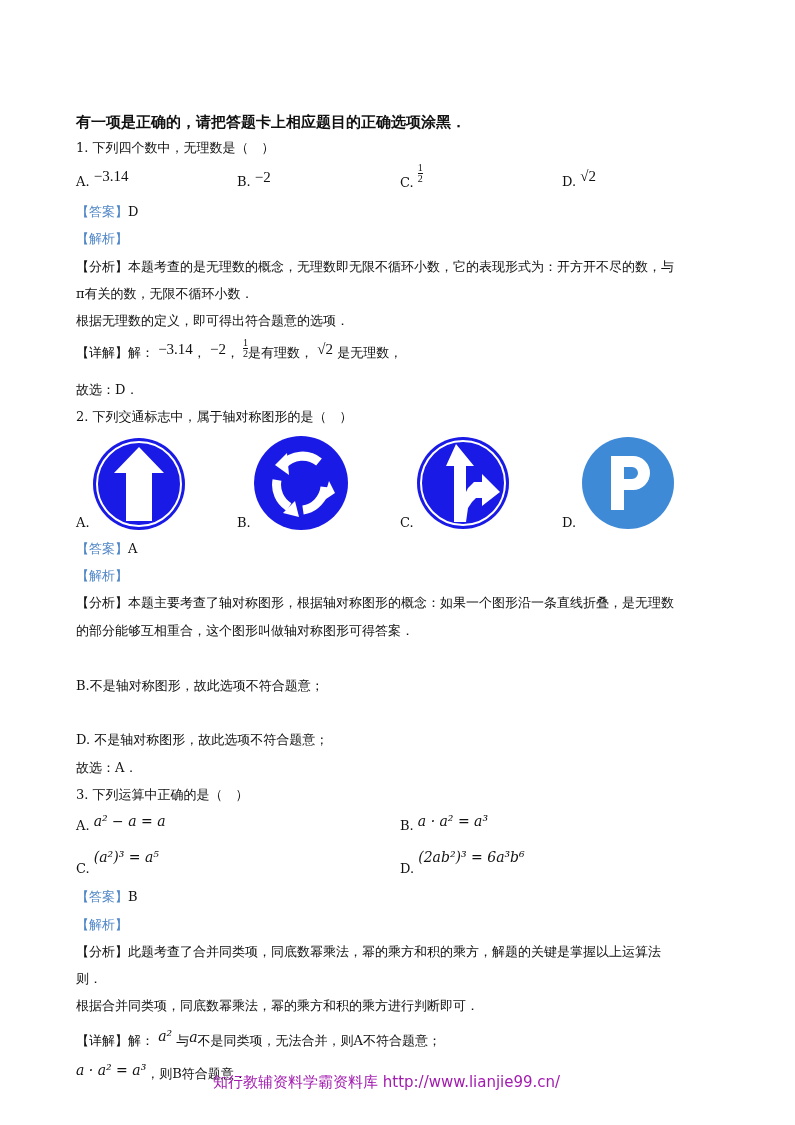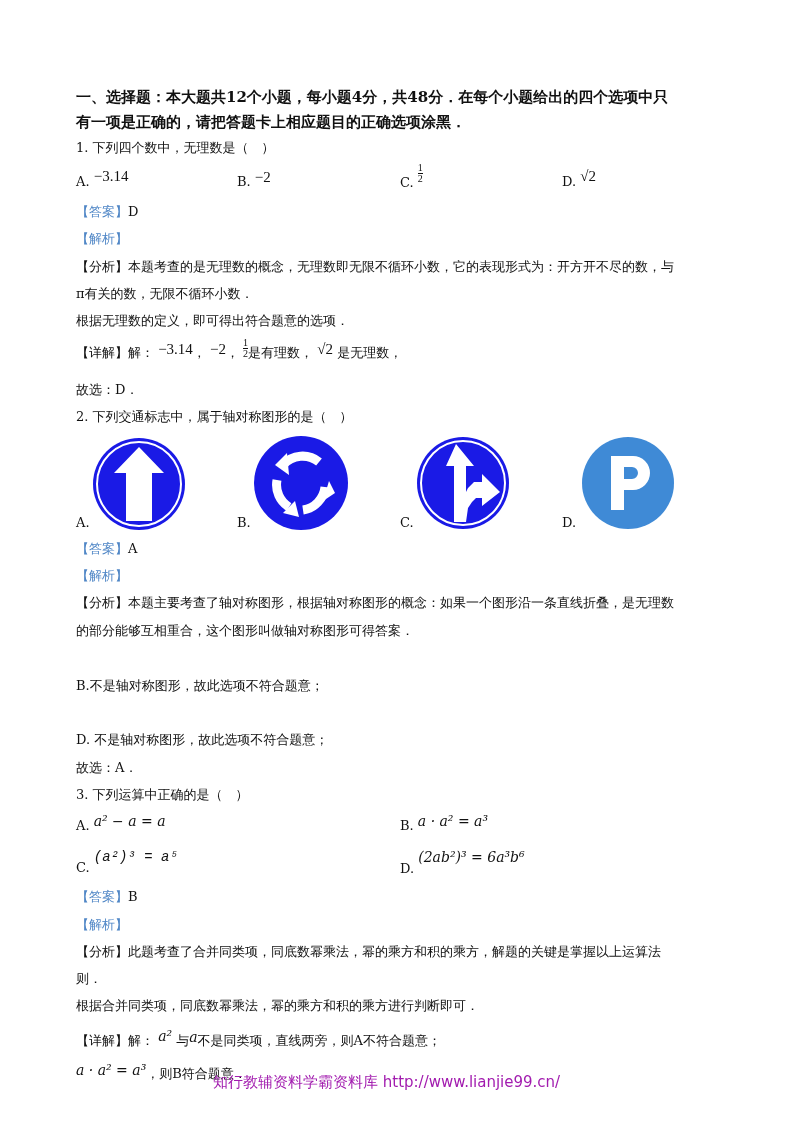--- a/index.html
+++ b/index.html
@@ -29,21 +29,20 @@
       left: 213px; top: 1073px; font-family: "DejaVu Sans", sans-serif;
       font-size: 15px; color: #a21caf;
     }
   </style>
 </head>
 <body>
 
 <div class="page">
 
 
-  <div class="abs section" style="top:88px;">一、选择题：本大题共12个小题，每小题4分，共48分．在每个小题给出的四个选项中只</div>
   <div class="abs section" style="top:113px;">有一项是正确的，请把答题卡上相应题目的正确选项涂黑．</div>
 
   <div class="abs txt" style="top:139px;">1. 下列四个数中，无理数是（　）</div>
 
   <div class="abs txt" style="top:173px;">
     <span>A.</span>
     <span class="num" style="position:relative; top:-5px;">−3.14</span>
   </div>
   <div class="abs txt" style="top:173px; left:237px;">
     <span>B.</span>
@@ -139,41 +138,41 @@
   <div class="abs txt" style="top:817px;">
     <span>A.</span>
     <span class="math" style="position:relative; top:-4px;">a² − a = a</span>
   </div>
   <div class="abs txt" style="top:817px; left:400px;">
     <span>B.</span>
     <span class="math" style="position:relative; top:-4px;">a · a² = a³</span>
   </div>
   <div class="abs txt" style="top:860px;">
     <span>C.</span>
-    <span class="math" style="position:relative; top:-11px;font-family:Liberation Mono, monospace;">(a²)³ = a⁵</span>
+    <span class="math" style="position:relative; top:-11px;">(a²)³ = a⁵</span>
   </div>
   <div class="abs txt" style="top:860px; left:400px;">
     <span>D.</span>
     <span class="math" style="position:relative; top:-11px;">(2ab²)³ = 6a³b⁶</span>
   </div>
 
   <div class="abs txt" style="top:888px;">
     <span class="lbl">【答案】</span><span class="blk">B</span>
   </div>
   <div class="abs txt lbl" style="top:916px;">【解析】</div>
 
   <div class="abs txt" style="top:943px;">
     <span>【分析】</span><span>此题考查了合并同类项，同底数幂乘法，幂的乘方和积的乘方，解题的关键是掌握以上运算法</span>
   </div>
   <div class="abs txt" style="top:970px;">则．</div>
   <div class="abs txt" style="top:997px;">根据合并同类项，同底数幂乘法，幂的乘方和积的乘方进行判断即可．</div>
 
   <div class="abs txt" style="top:1032px;">
     <span>【详解】</span><span>解：</span>
     <span class="math" style="position:relative; top:-4px;">a²</span>
-    <span>与</span><span class="math" style="position:relative; top:-3px;">a</span><span>不是同类项，直线两旁，则A不符合题意；</span>
+    <span>与</span><span class="math" style="position:relative; top:-3px;">a</span><span>不是同类项，无法合并，则A不符合题意；</span>
   </div>
   <div class="abs txt" style="top:1065px;">
     <span class="math" style="position:relative; top:-3px;">a · a² = a³</span><span>，则B符合题意．</span>
   </div>
 
   <div class="abs watermark">知行教辅资料学霸资料库 http://www.lianjie99.cn/</div>
 </div>
 
 </body></html>

